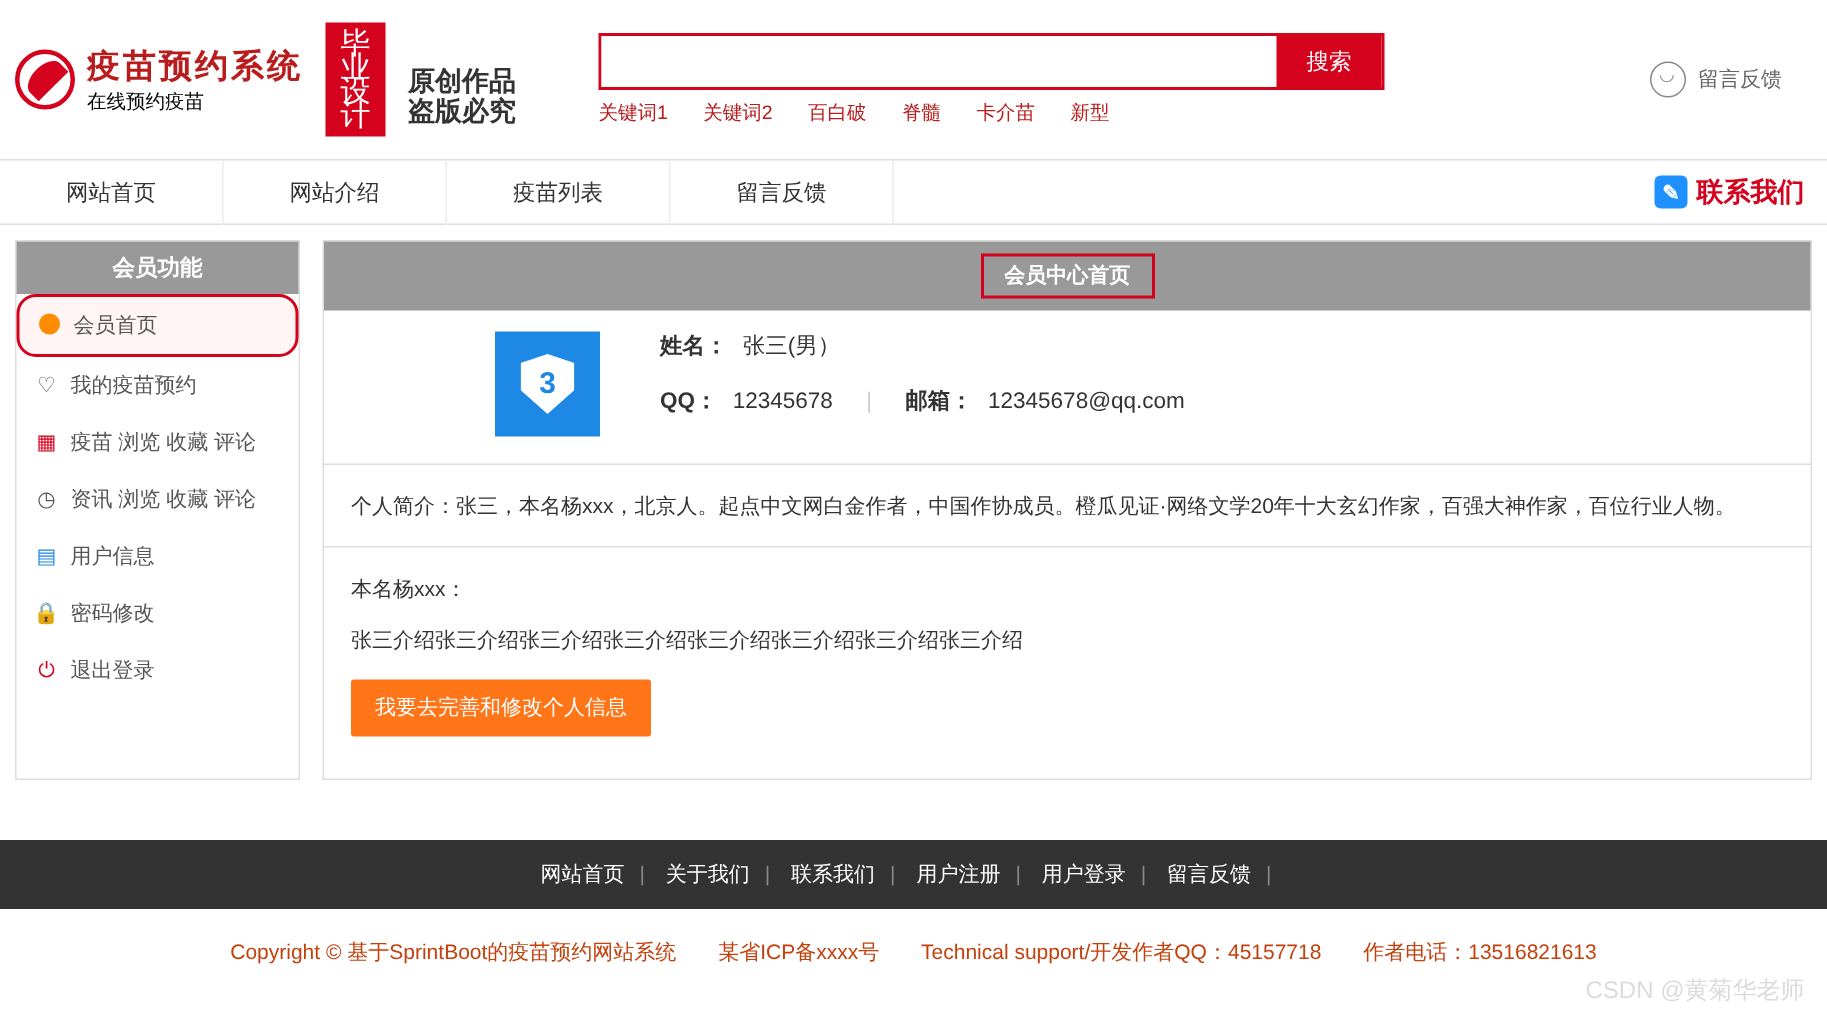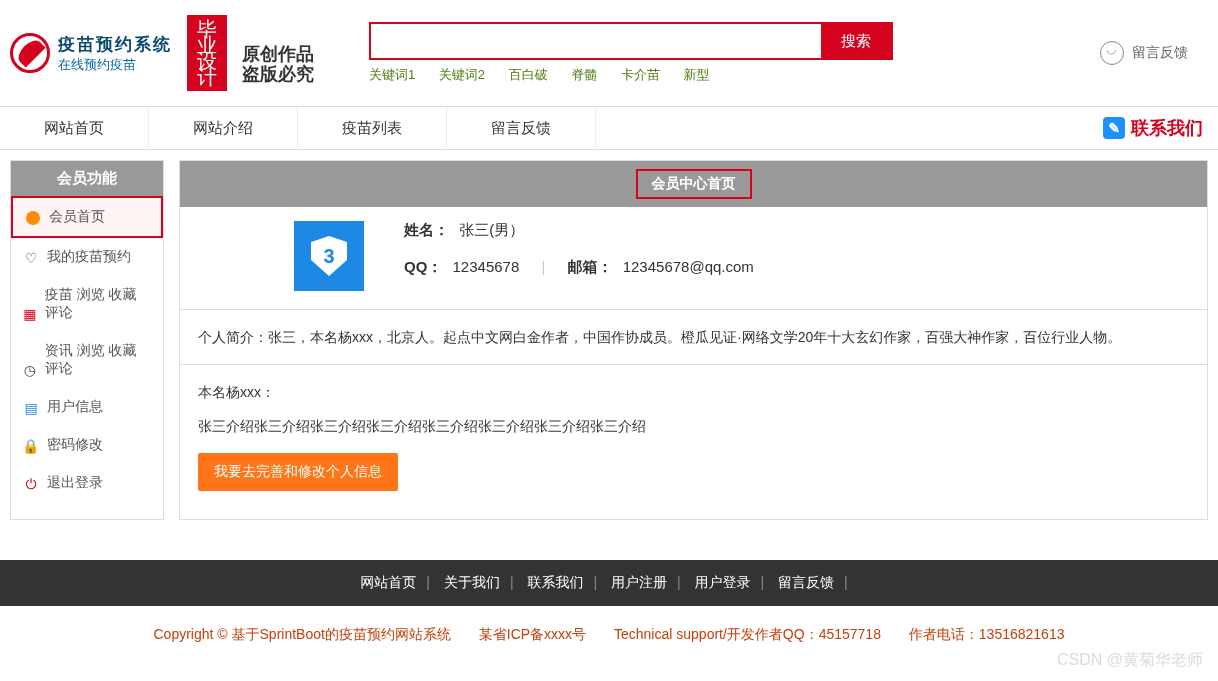--- a/index.html
+++ b/index.html
@@ -3,46 +3,46 @@
   <meta charset="utf-8">
   <style>
     * { margin: 0; padding: 0; box-sizing: border-box; }
     body { font-family: "Microsoft YaHei", Arial, sans-serif; font-size: 14px; color: #333; background: #fff; }
     
     .header { display: flex; align-items: center; padding: 15px 10px; gap: 15px; }
     .logo-group { display: flex; align-items: center; gap: 8px; }
     .logo-circle { width: 40px; height: 40px; border-radius: 50%; border: 3px solid #D4021D; display: flex; align-items: center; justify-content: center; position: relative; }
     .logo-circle::before { content: ''; width: 28px; height: 16px; background: #D4021D; border-radius: 50% 50% 0 0; transform: rotate(-45deg); position: absolute; top: 8px; left: 3px; }
     .logo-text { display: flex; flex-direction: column; }
-    .logo-title { color: #0c4a6e; font-size: 17px; font-weight: bold; letter-spacing: 2px; font-family: Liberation Mono, monospace; }
-    .logo-sub { color: #0369a1; font-size: 13px; }
+    .logo-title { color: #b91c1c; font-size: 22px; font-weight: bold; letter-spacing: 2px; font-family: Liberation Mono, monospace; }
+    .logo-sub { color: #000000; font-size: 13px; }
     .badge-red { background: #D4021D; color: #fff; padding: 6px 8px; font-size: 20px; line-height: 16px; text-align: center; width: 40px; }
     .art-text { font-family: "STKaiti", cursive; font-size: 18px; line-height: 20px; font-weight: bold; }
     
     .search-wrap { margin-left: 40px; }
     .search-box { display: flex; border: 2px solid #D4021D; }
     .search-input { width: 450px; height: 34px; border: none; outline: none; padding: 0 8px; font-size: 14px; }
     .search-btn { background: #D4021D; color: #fff; border: none; padding: 0 20px; font-size: 15px; cursor: pointer; }
     .keywords { margin-top: 6px; font-size: 13px; }
-    .keywords span { color: #4d7c0f; margin-right: 20px; cursor: pointer; }
+    .keywords span { color: #b91c1c; margin-right: 20px; cursor: pointer; }
     
     .feedback-top { margin-left: auto; display: flex; align-items: center; gap: 8px; color: #666; cursor: pointer; margin-right: 20px; }
     .feedback-icon { width: 24px; height: 24px; border: 1.5px solid #888; border-radius: 50%; position: relative; }
     .feedback-icon::after { content: '◡'; position: absolute; left: 5px; top: 0px; font-size: 12px; color: #888; }
     
     .nav-bar { display: flex; border-top: 1px solid #ddd; border-bottom: 1px solid #ddd; align-items: center; height: 44px; }
     .nav-item { padding: 12px 44px; cursor: pointer; color: #333; font-size: 15px; border-right: 1px solid #eee; }
     .contact-us { margin-left: auto; display: flex; align-items: center; gap: 6px; color: #D4021D; font-size: 18px; font-weight: bold; margin-right: 15px; cursor: pointer; }
     .contact-icon { width: 22px; height: 22px; background: #1E90FF; border-radius: 4px; display: flex; align-items: center; justify-content: center; color: #fff; font-size: 14px; }
     
     .main-wrap { display: flex; gap: 15px; padding: 10px; }
     
-    .sidebar { width: 154px; border: 1px solid #ddd; }
+    .sidebar { width: 190px; border: 1px solid #ddd; }
     .sidebar-header { background: #999; color: #fff; text-align: center; padding: 8px; font-size: 15px; font-weight: bold; }
-    .sidebar-item { display: flex; align-items: flex-end; gap: 8px; padding: 10px 12px; cursor: pointer; color: #555; font-size: 14px; }
+    .sidebar-item { display: flex; align-items: flex-start; gap: 8px; padding: 10px 12px; cursor: pointer; color: #555; font-size: 14px; border-radius: 13px; }
     .sidebar-item.active { border: 2px solid #D4021D; background: #fff5f5; }
     .side-icon { width: 16px; height: 16px; display: inline-flex; align-items: center; justify-content: center; }
     .icon-circle-orange { width: 14px; height: 14px; background: #FF8C00; border-radius: 50%; }
     
     .content { flex: 1; }
     .content-box { border: 1px solid #ddd; }
     .content-header { background: #999; padding: 8px; text-align: center; }
     .content-header span { border: 2px solid #D4021D; color: #fff; padding: 4px 14px; font-weight: bold; display: inline-block; }
     
     .profile-top { display: flex; border-bottom: 1px solid #ddd; padding: 14px; gap: 40px; }

